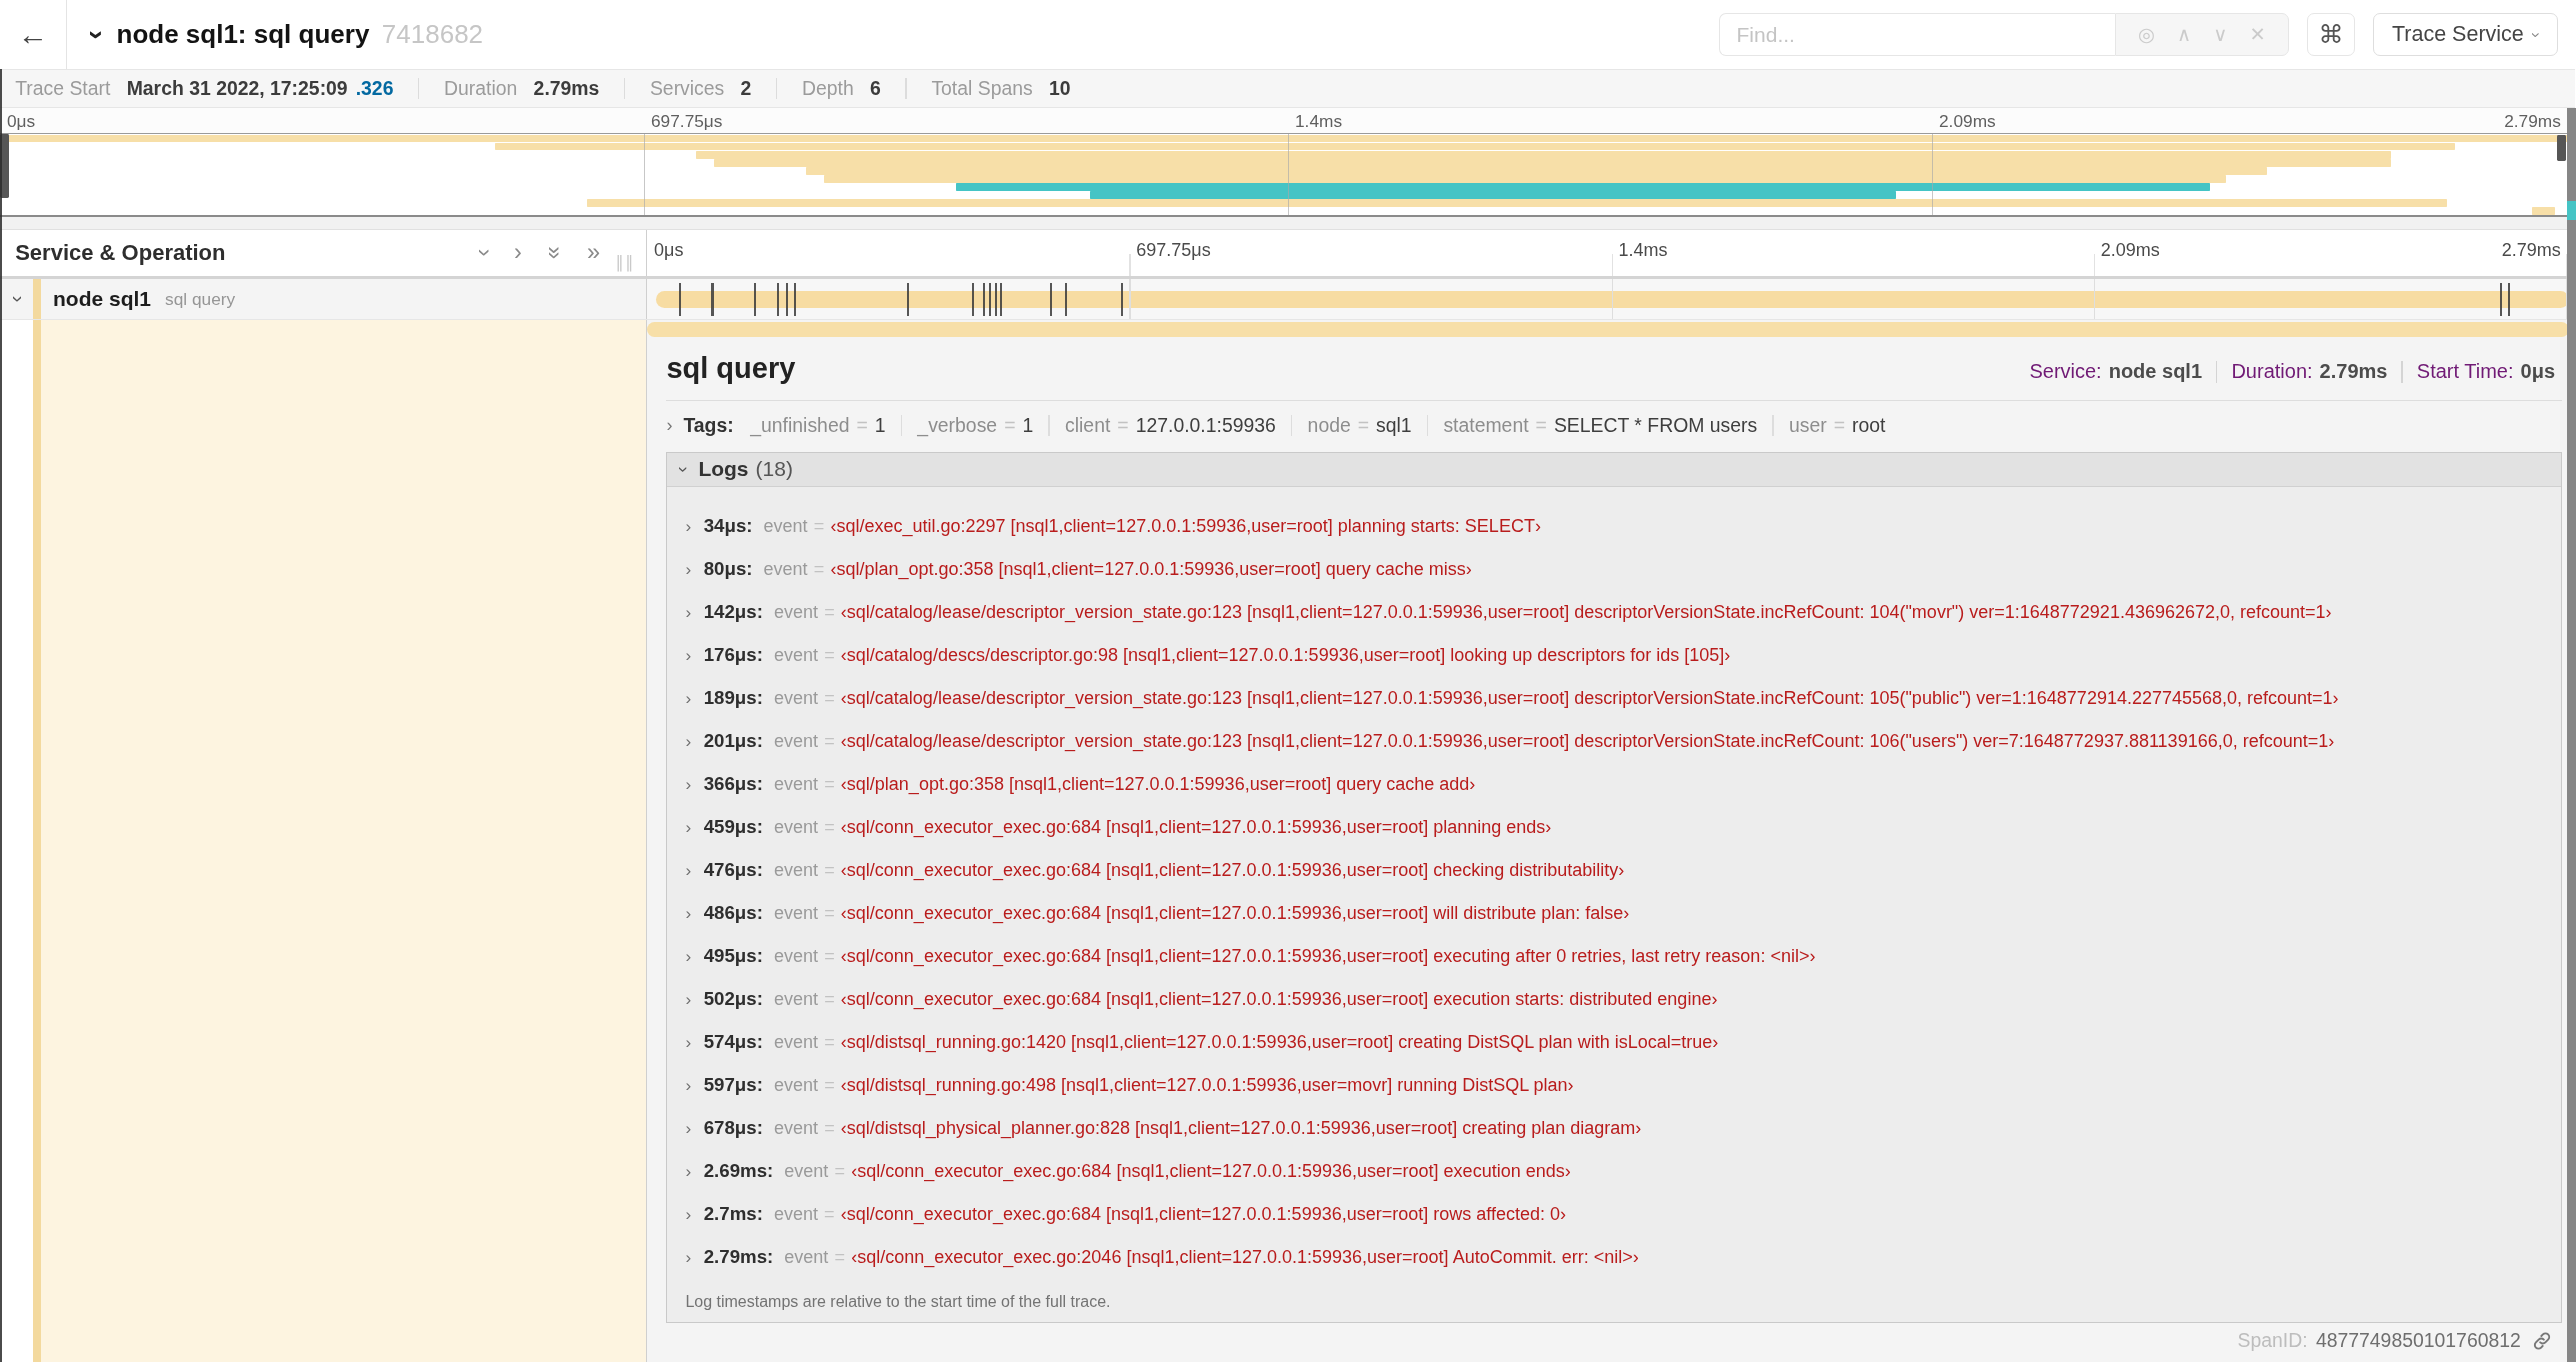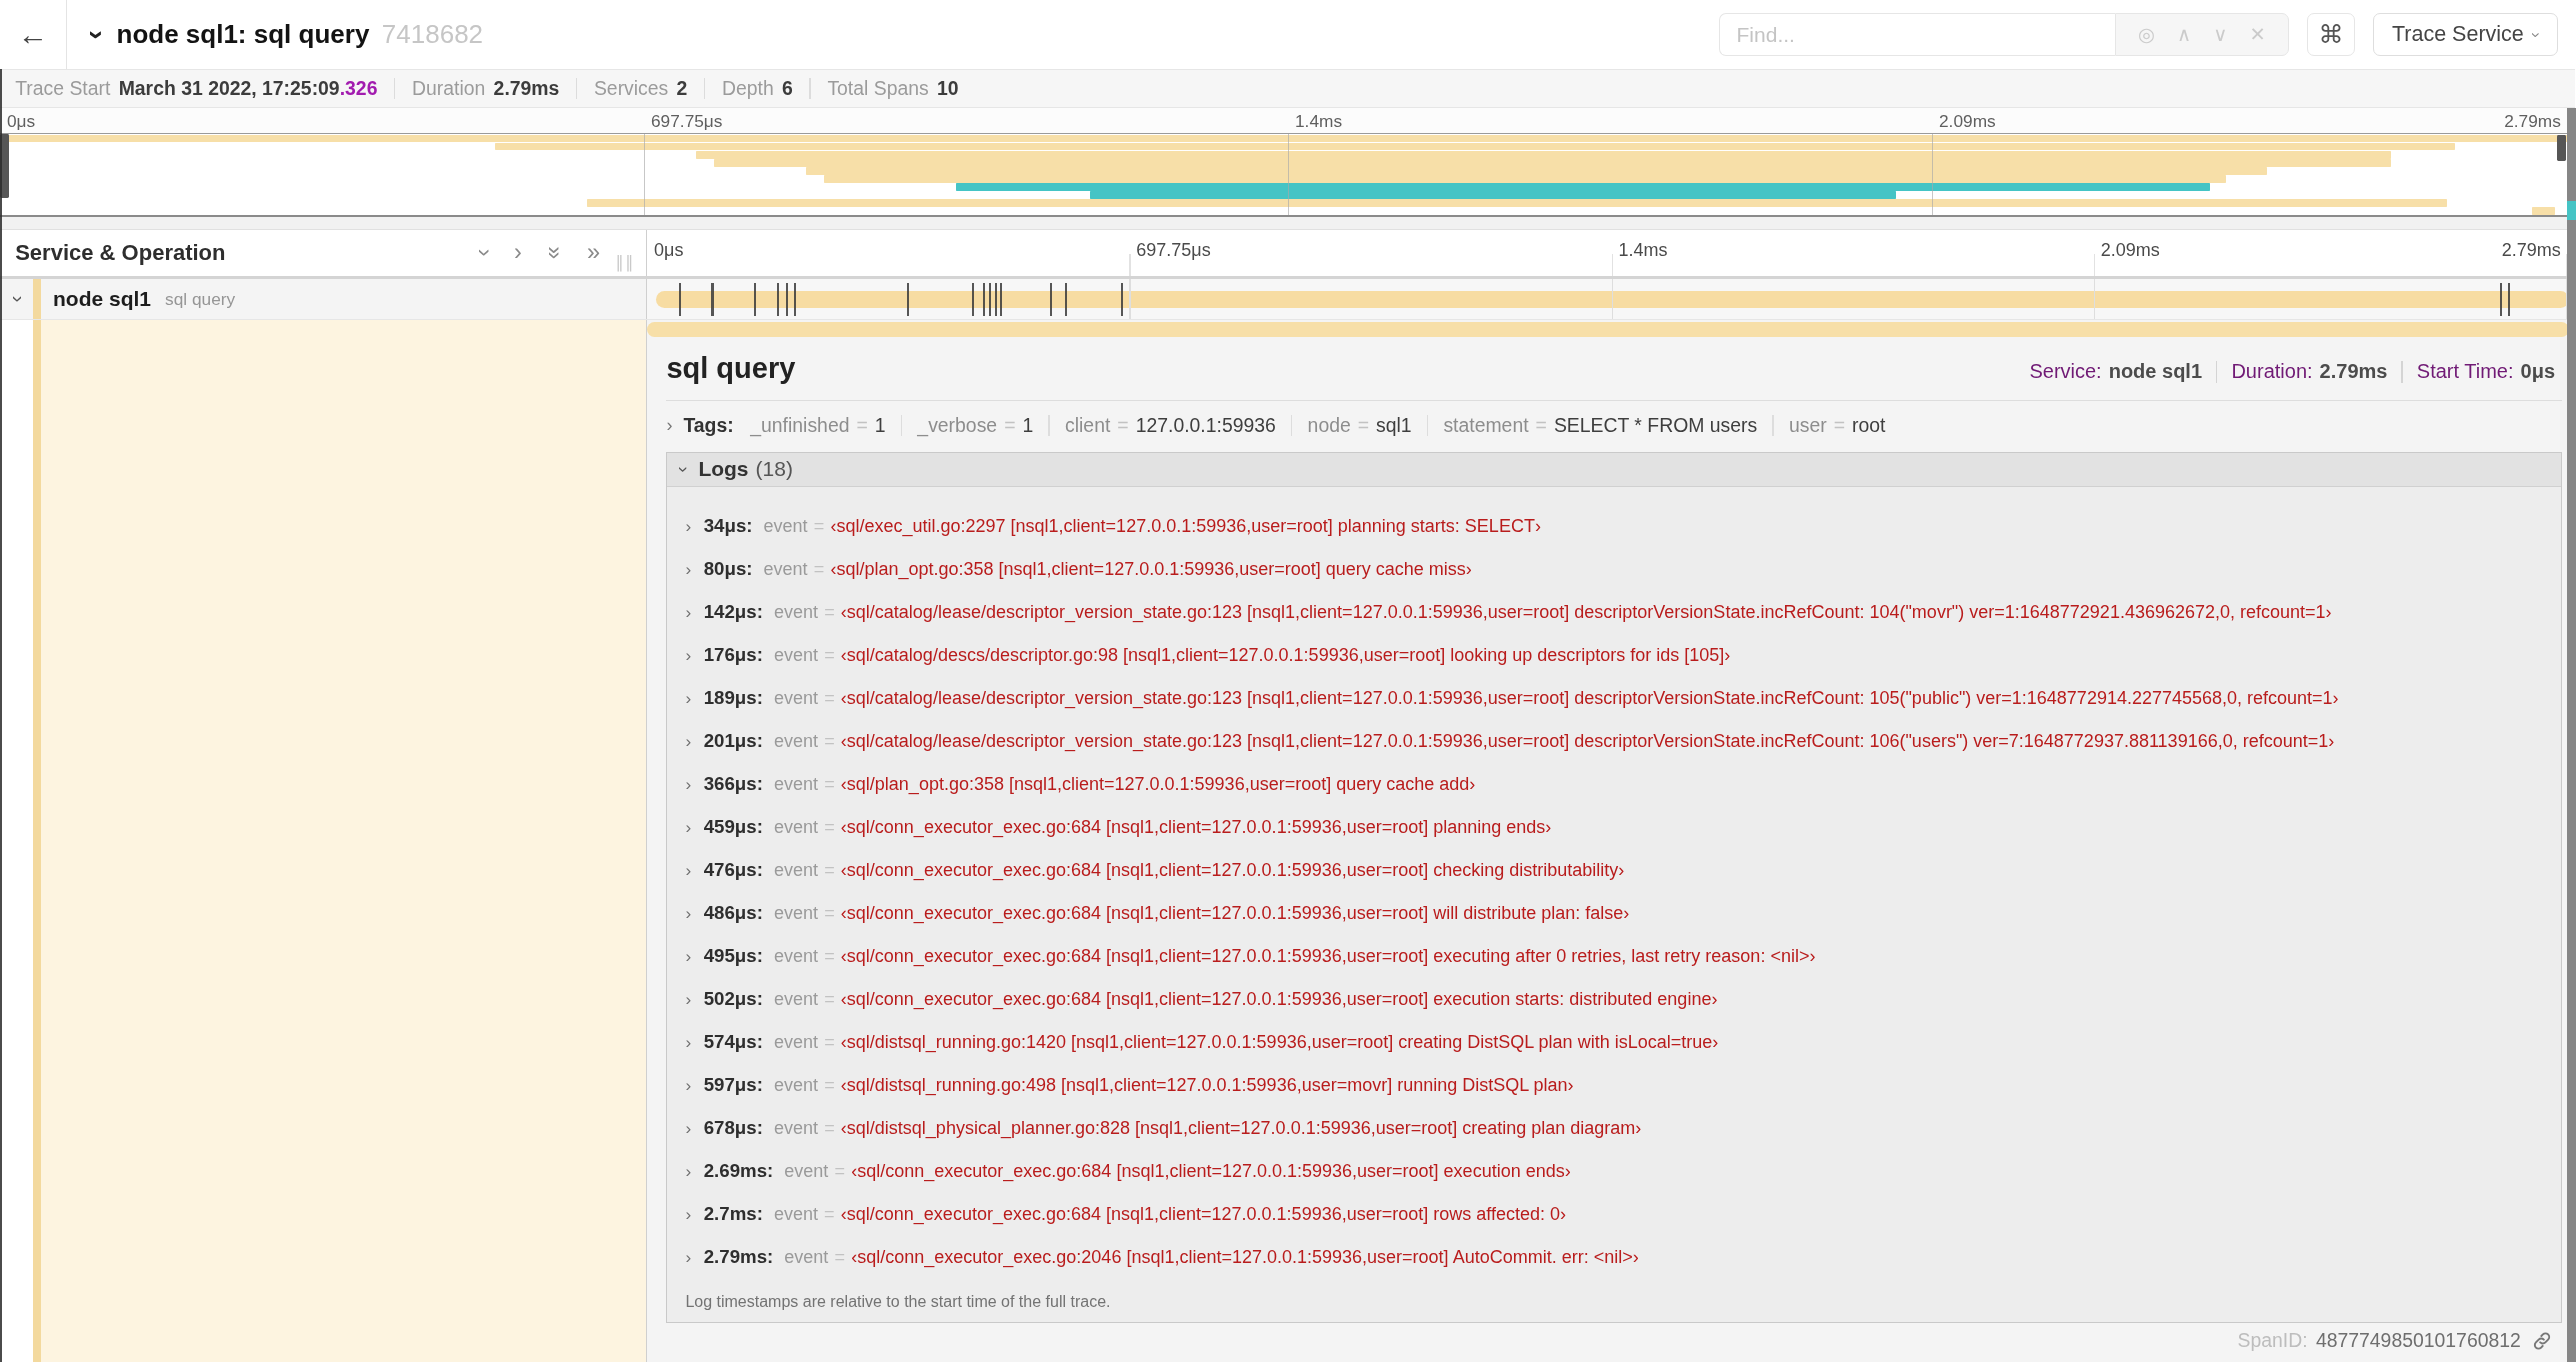--- a/index.html
+++ b/index.html
@@ -25,24 +25,24 @@
               display:flex;align-items:center;justify-content:space-evenly;color:#cbcbcb;font-size:19.4px;}
   .find-group span{cursor:pointer;}
   .kbd-btn{width:48px;height:43px;box-sizing:border-box;border:1.4px solid #e6e6e6;border-radius:7px;margin-left:18px;
            display:flex;align-items:center;justify-content:center;font-size:25px;color:#555;cursor:pointer;}
   .view-btn{height:43px;box-sizing:border-box;border:1.4px solid #dedede;border-radius:7px;margin-left:18px;
             display:flex;align-items:center;padding:0 18px;font-size:21.5px;color:#454545;cursor:pointer;background:#fff;}
   .view-btn .chev{font-size:16.6px;color:#888;margin-left:9.7px;}
 
   
   .infobar{top:69px;left:0;right:1px;height:39px;background:#f6f6f6;border-top:1.4px solid #e6e6e6;border-bottom:1.4px solid #e6e6e6;
-           box-sizing:border-box;display:flex;align-items:center;padding-left:15.2px;font-size:19.4px;}
+           box-sizing:border-box;display:flex;align-items:center;padding-left:15.2px;font-size:19.4px;gap:8px;}
   .infobar .lbl{color:#9b9b9b;margin-right:8.3px;}
   .infobar .val{color:#3c3c3c;font-weight:bold;}
-  .infobar .sfx{color:#a21caf;font-weight:bold;}
+  .infobar .sfx{color:#0369a1;font-weight:bold;}
   .infobar .sep{width:1.4px;height:21px;background:#dcdcdc;margin:0 16.6px;}
 
   
   .mini-ruler{top:108px;left:0;right:0;height:25px;background:#fcfcfc;position:absolute;}
   .mini-ruler .tick-label{position:absolute;top:2.8px;font-size:17.3px;color:#5f5f5f;}
   .minimap{top:133px;left:0;right:0;height:84px;background:#fff;border-top:1.4px solid #9a9a9a;border-bottom:2.1px solid #8a8a8a;
            box-sizing:border-box;cursor:crosshair;}
   .mini-span{position:absolute;height:7.6px;border-radius:0.7px;}
   .mini-grid{position:absolute;top:0;bottom:0;width:1.4px;background:#a9a9a9;opacity:.65;}
   .scrubber{position:absolute;background:#565656;width:9px;border-radius:1.4px;cursor:ew-resize;}

